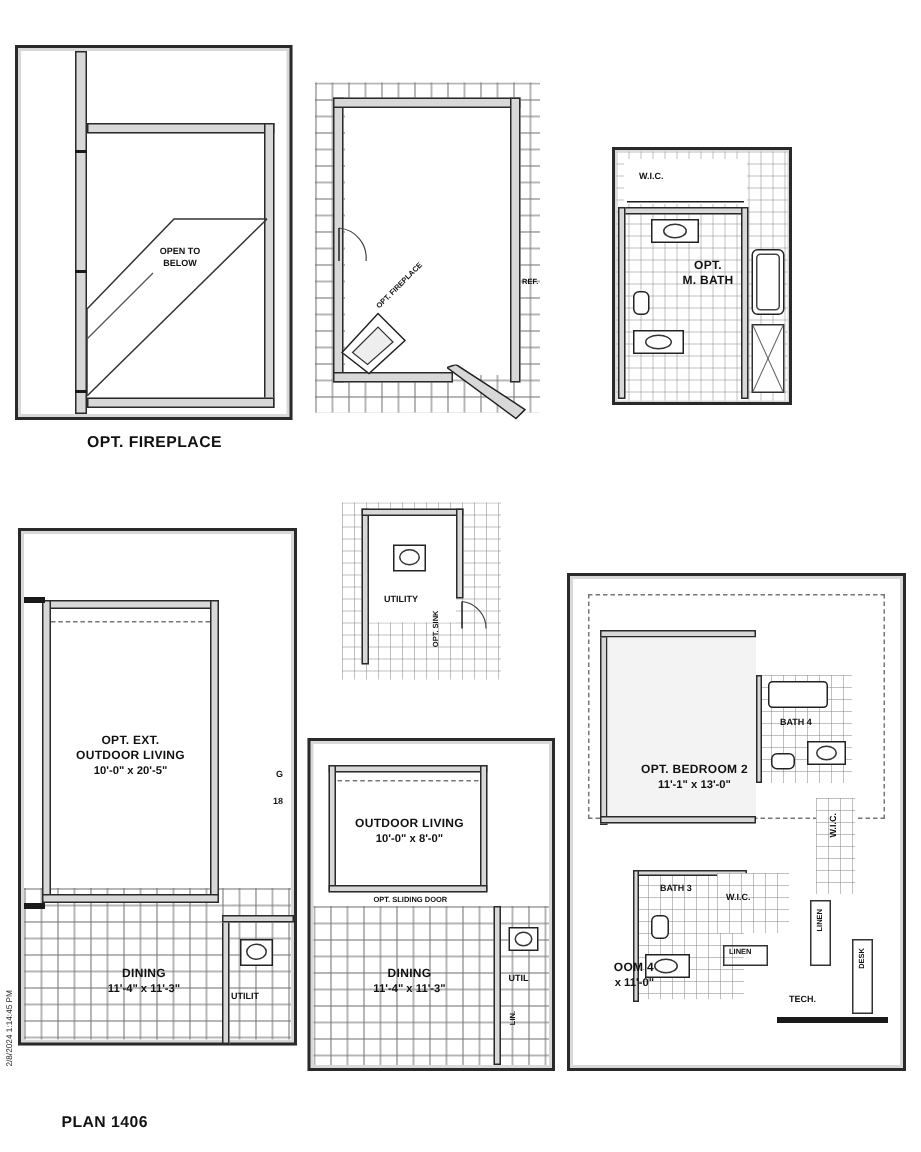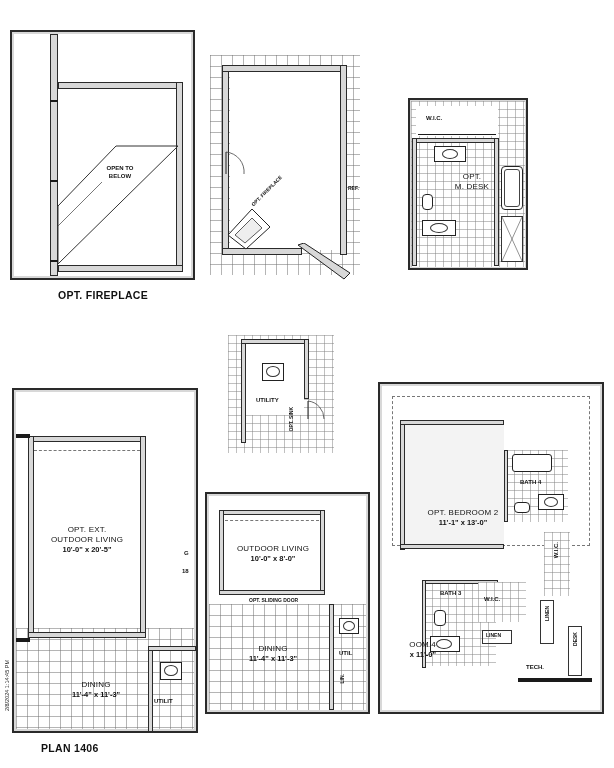--- a/index.html
+++ b/index.html
@@ -16,21 +16,21 @@
   .tilesm{
     background-image:
       linear-gradient(to right, rgba(130,130,130,.5) 1px, transparent 1px),
       linear-gradient(to bottom, rgba(130,130,130,.5) 1px, transparent 1px);
     background-size:8px 8px;
   }
   .w{position:absolute;background:#1a1a1a;}
   .wl{position:absolute;background:#d8d8d8;border:1px solid #2a2a2a;box-sizing:border-box;}
   .dash{position:absolute;border:1px dashed #777;box-sizing:border-box;}
   .room{position:absolute;text-align:center;line-height:1.25;}
-  .rname{font-size:8px;font-weight:normal;letter-spacing:.2px;}
+  .rname{font-size:8px;font-weight:bold;letter-spacing:.2px;}
   .rdim{font-size:7.5px;font-weight:bold;}
   .tiny{font-size:6px;font-weight:bold;}
   .tiny2{font-size:5px;font-weight:bold;}
   .ttl{font-size:10.5px;font-weight:bold;letter-spacing:.3px;}
   .plan{font-size:10.5px;font-weight:bold;letter-spacing:.3px;padding-left:27px;}
   .vert{writing-mode:vertical-rl;transform:rotate(180deg);}
   .ts{position:absolute;font-size:5.5px;color:#222;}
   .fix{position:absolute;border:1px solid #222;box-sizing:border-box;background:#fff;}
   .ov{position:absolute;border:1px solid #333;box-sizing:border-box;background:#fff;border-radius:50%/50%;}
   svg{display:block;}
@@ -125,21 +125,21 @@
     <div class="blk" style="left:96px;top:71px;width:16px;height:38px;border:1px solid #444;border-radius:3px;"></div>
 
     <div class="blk" style="left:93px;top:118px;width:22px;height:46px;border:1px solid #333;background:#fff;"></div>
     <svg style="position:absolute;left:93px;top:118px;" width="22" height="46">
       <line x1="1" y1="1" x2="21" y2="45" stroke="#666" stroke-width="0.7"></line>
       <line x1="21" y1="1" x2="1" y2="45" stroke="#666" stroke-width="0.7"></line>
     </svg>
 
     <div class="room" style="left:34px;top:74px;width:60px;">
       <div class="rname">OPT.</div>
-      <div class="rname">M. DESK</div>
+      <div class="rname">M. BATH</div>
     </div>
   </div>
 
   <div class="blk" style="left:228px;top:335px;width:106px;height:118px;">
     <div class="tilesm" style="position:absolute;left:0;top:0;width:106px;height:118px;background-color:#fff;"></div>
     <div class="blk" style="left:18px;top:8px;width:58px;height:72px;background:#fff;"></div>
 
     <div class="wl" style="left:13px;top:4px;width:5px;height:104px;"></div>
     <div class="wl" style="left:13px;top:4px;width:68px;height:5px;"></div>
     <div class="wl" style="left:76px;top:4px;width:5px;height:60px;"></div>
@@ -149,21 +149,21 @@
     <div class="tiny2 vert" style="position:absolute;left:60px;top:72px;">OPT. SINK</div>
 
     <div class="tiny" style="position:absolute;left:28px;top:62px;">UTILITY</div>
 
     <svg style="position:absolute;left:78px;top:64px;" width="22" height="24">
       <path d="M2,2 A18,18 0 0,1 18,20" fill="none" stroke="#444" stroke-width="0.8"></path>
       <line x1="2" y1="2" x2="2" y2="20" stroke="#222" stroke-width="1"></line>
     </svg>
   </div>
 
-  <div class="blk" style="left:12px;top:388px;width:186px;height:345px;">
+  <div class="blk" style="left:12px;top:352px;width:186px;height:345px;">
     <div class="wl" style="left:0;top:0;width:186px;height:345px;border-width:2px;"></div>
     <div class="blk" style="left:4px;top:4px;width:178px;height:337px;background:#fff;"></div>
 
     <div class="tile" style="position:absolute;left:4px;top:240px;width:178px;height:101px;background-color:#fff;"></div>
 
     <div class="wl" style="left:16px;top:48px;width:118px;height:6px;"></div>
     <div class="wl" style="left:16px;top:48px;width:6px;height:202px;"></div>
     <div class="wl" style="left:128px;top:48px;width:6px;height:202px;"></div>
     <div class="wl" style="left:16px;top:244px;width:118px;height:6px;"></div>
     <div class="dash" style="left:22px;top:62px;width:106px;height:0;border-width:0 0 1px 0;"></div>

